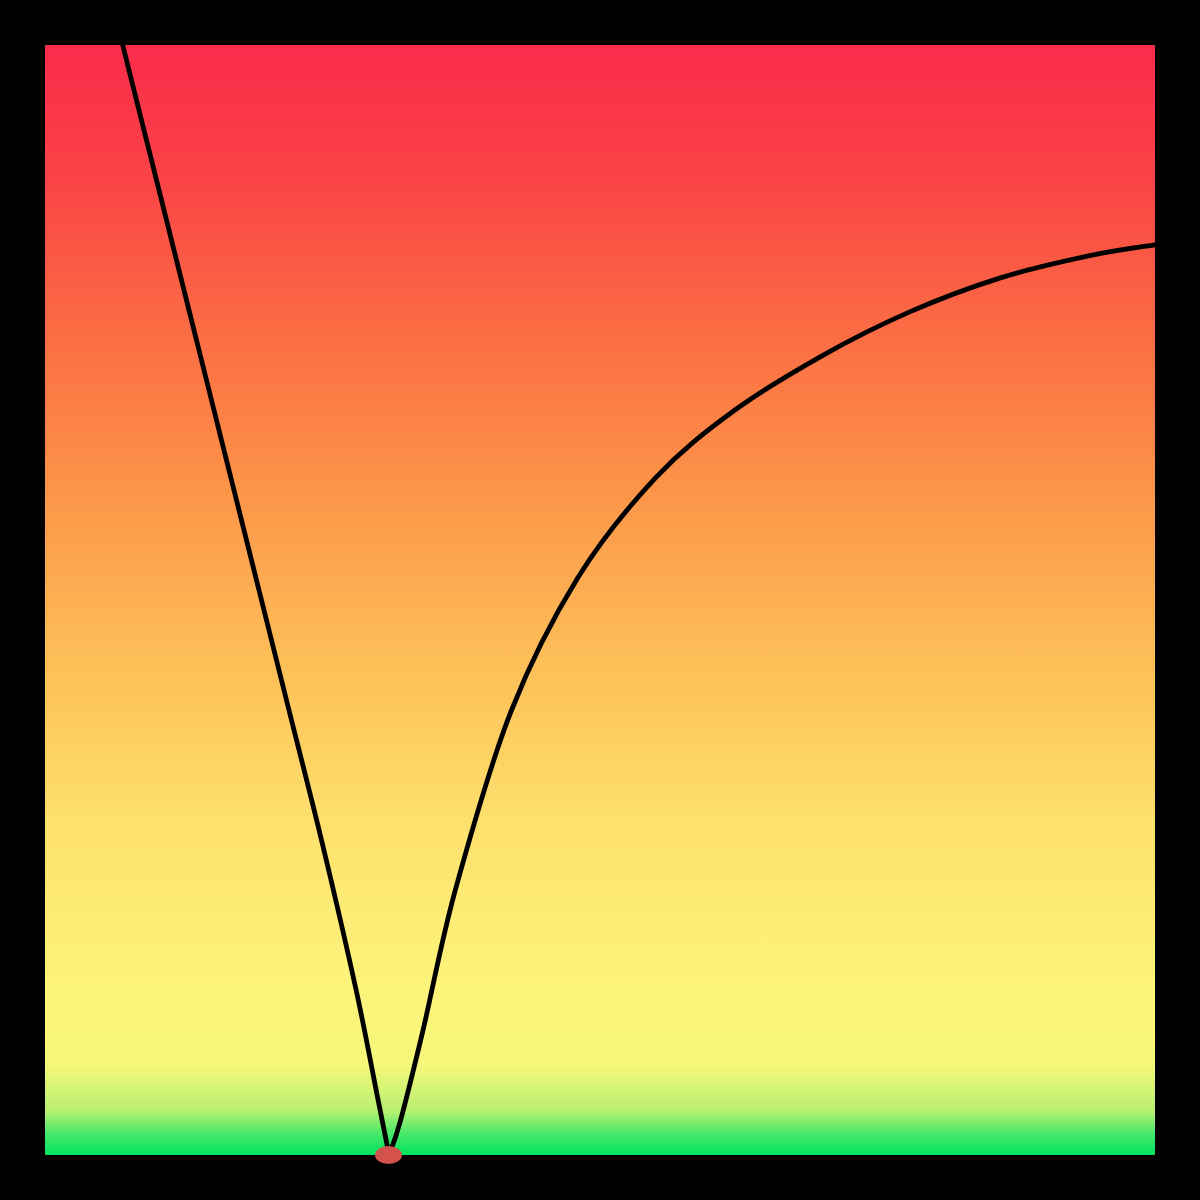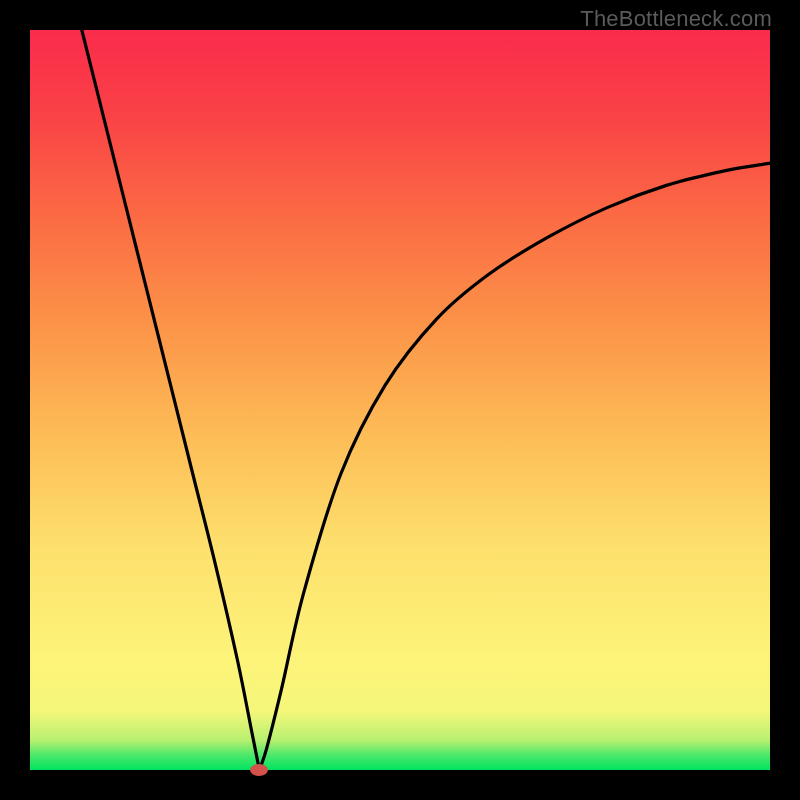--- a/index.html
+++ b/index.html
@@ -63,21 +63,20 @@
     height: 12px;
     border-radius: 9px / 6px;
     background: #d3524c;
   }
 </style>
 </head>
 <body>
 
 <div class="stage">
 
-  <div class="watermark">TheBottleneck.com</div>
 
   <div class="plot-area">
 
     <svg class="curve" viewBox="0 0 740 740" preserveAspectRatio="none">
       <path id="curve-path" fill="none" stroke="#000" stroke-width="3.2" stroke-linecap="round" stroke-linejoin="round" d="M51.8,0.0 C55.5,14.8 66.6,59.2 74.0,88.8 C81.4,118.4 88.8,148.0 96.2,177.6 C103.6,207.2 111.0,236.8 118.4,266.4 C125.8,296.0 133.2,325.6 140.6,355.2 C148.0,384.8 155.4,414.4 162.8,444.0 C170.2,473.6 177.6,502.0 185.0,532.8 C192.4,563.6 201.0,600.6 207.2,629.0 C213.4,657.4 218.3,684.5 222.0,703.0 C225.7,721.5 228.2,733.8 229.4,740.0 L229.4,740.0 C230.6,736.3 233.1,731.4 236.8,717.8 C240.5,704.2 245.4,684.5 251.6,658.6 C257.8,632.7 263.9,598.2 273.8,562.4 C283.7,526.6 297.2,478.5 310.8,444.0 C324.4,409.5 339.2,381.1 355.2,355.2 C371.2,329.3 389.7,307.1 407.0,288.6 C424.3,270.1 440.3,257.8 458.8,244.2 C477.3,230.6 498.3,218.3 518.0,207.2 C537.7,196.1 557.5,186.2 577.2,177.6 C596.9,169.0 616.7,161.6 636.4,155.4 C656.1,149.2 678.3,144.3 695.6,140.6 C712.9,136.9 732.6,134.4 740.0,133.2"></path>
     </svg>
 
     <div id="marker" class="marker" style="left: 220.4px; top: 734px;"></div>
 
   </div>

